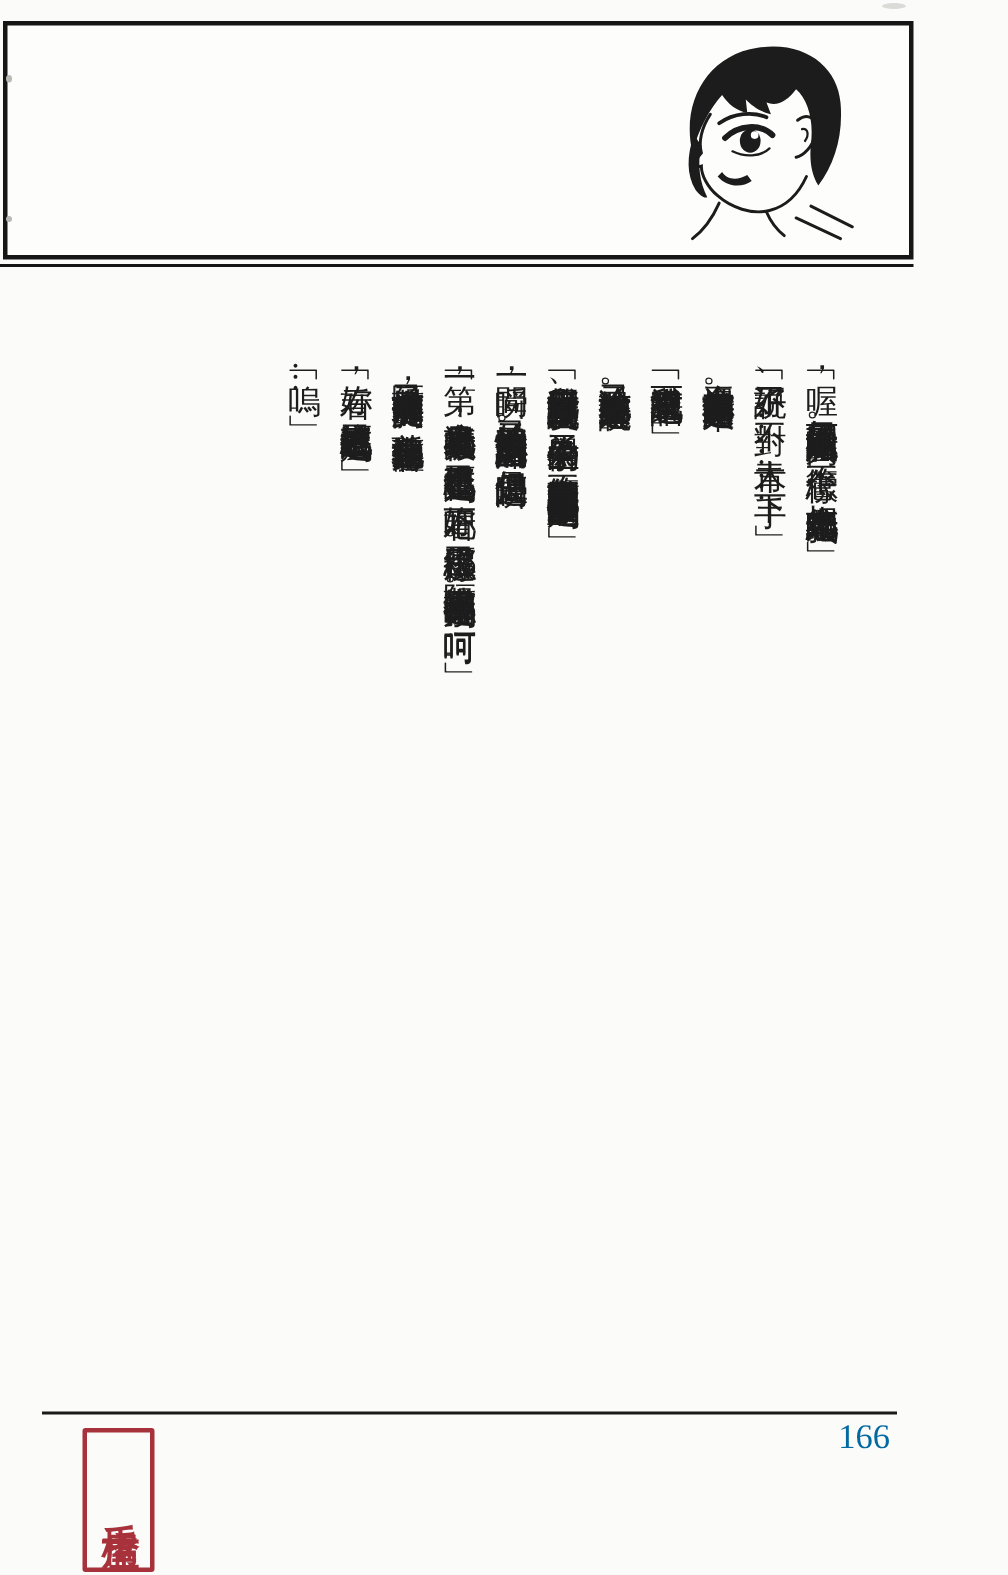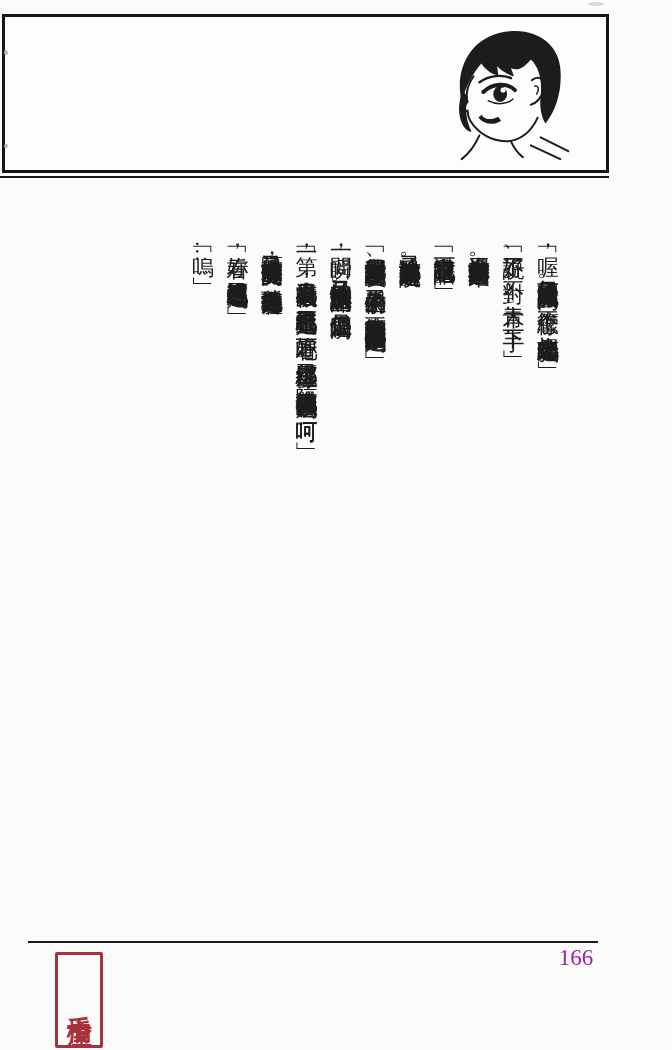--- a/index.html
+++ b/index.html
@@ -29,21 +29,21 @@
   }
   .text-block p { margin:0; padding:0; text-indent:2.1em; }
 
   
   .footer-rule {
     position:absolute; left:28px; top:941px; width:570px; height:2px;
     background:#1a1a1a;
   }
   .page-number {
     position:absolute; left:548px; top:945px; width:56px;
-    text-align:center; font-size:23px; color:#a21caf;
+    text-align:center; font-size:23px; color:#0369a1;
   }
 
   
   .seal {
     position:absolute; left:55px; top:952px; width:42px; height:88px;
     border:3px solid #a8323b; border-radius:2px;
     color:#a8323b;
     writing-mode:vertical-rl; text-orientation:upright;
     font-size:25px; font-weight:bold; letter-spacing:4px;
     line-height:42px; text-align:center; padding-top:2px;

